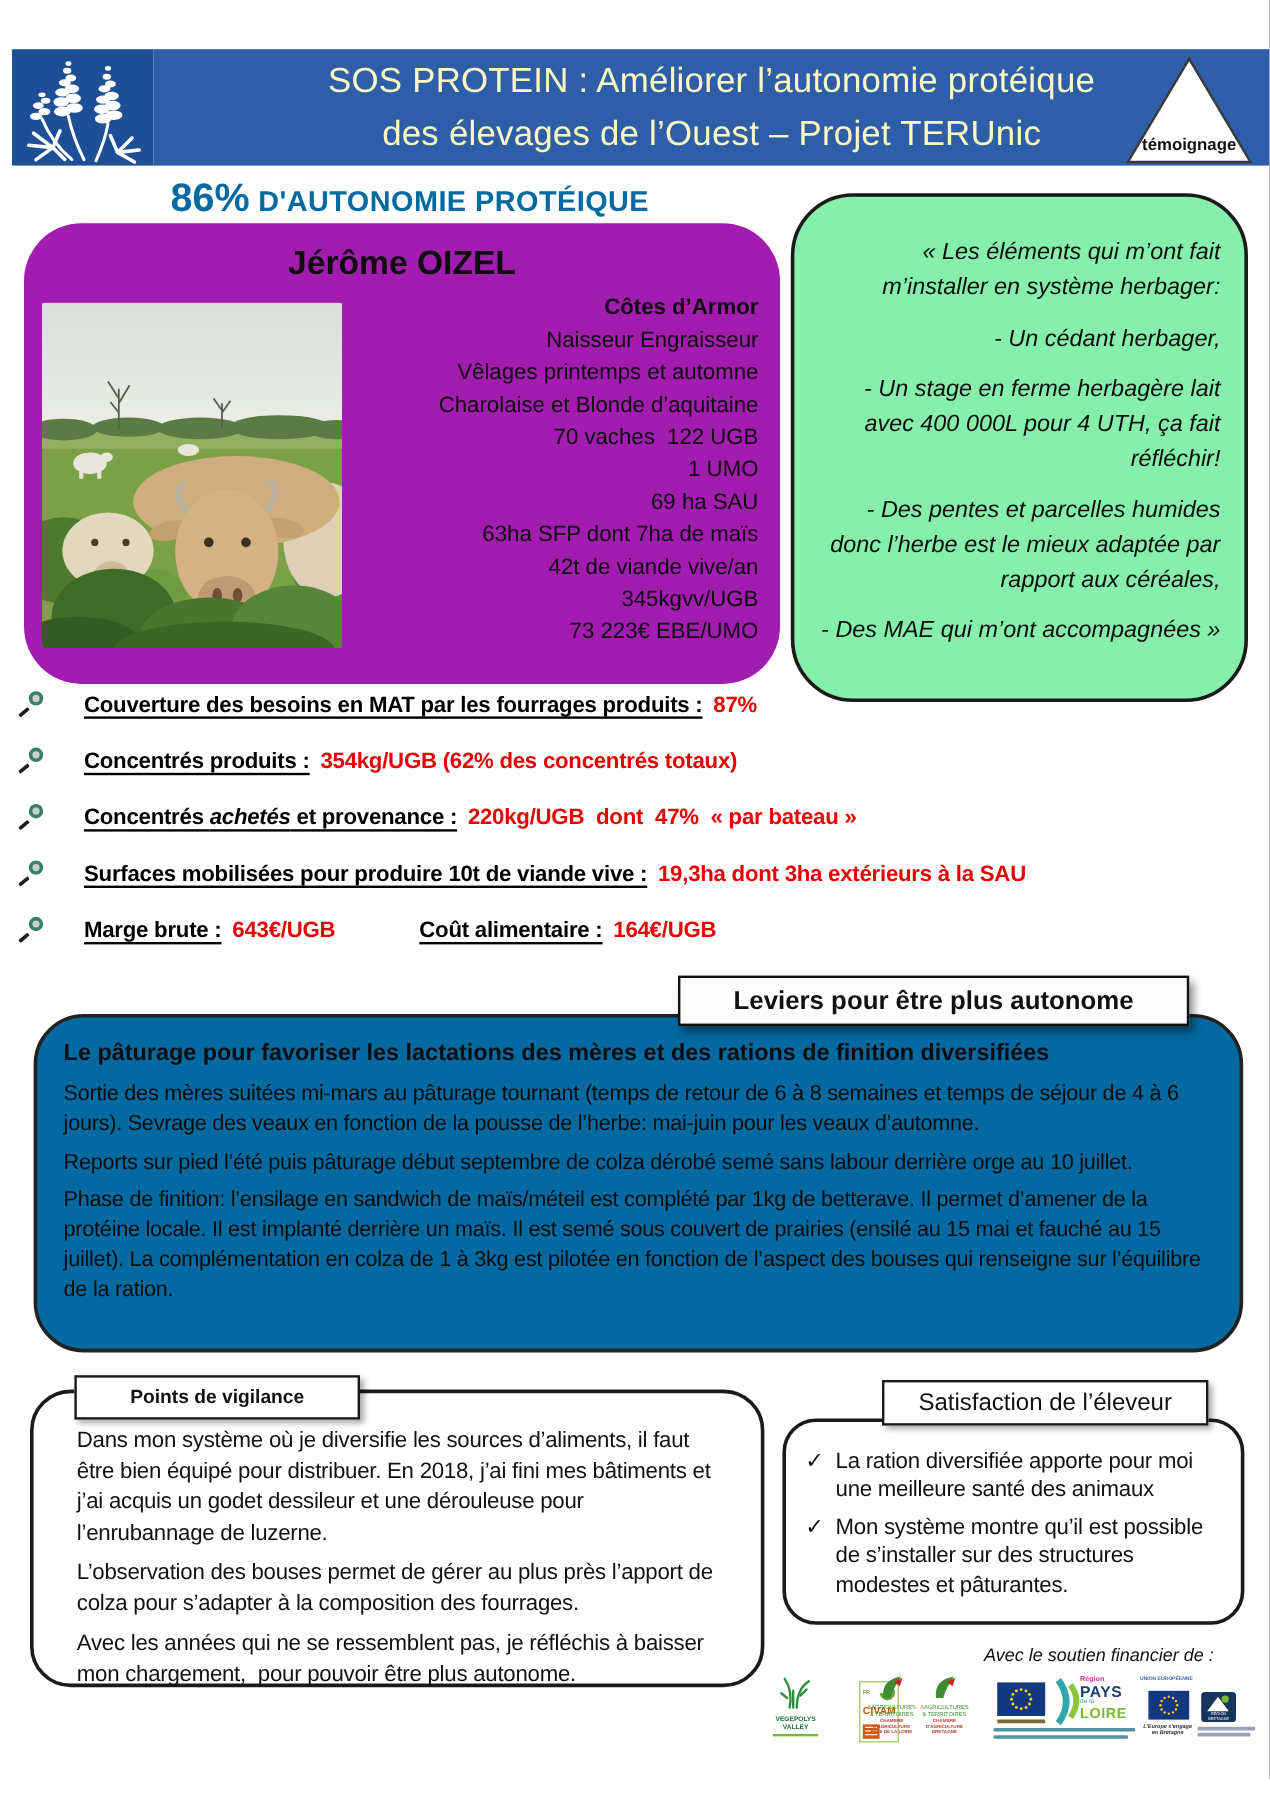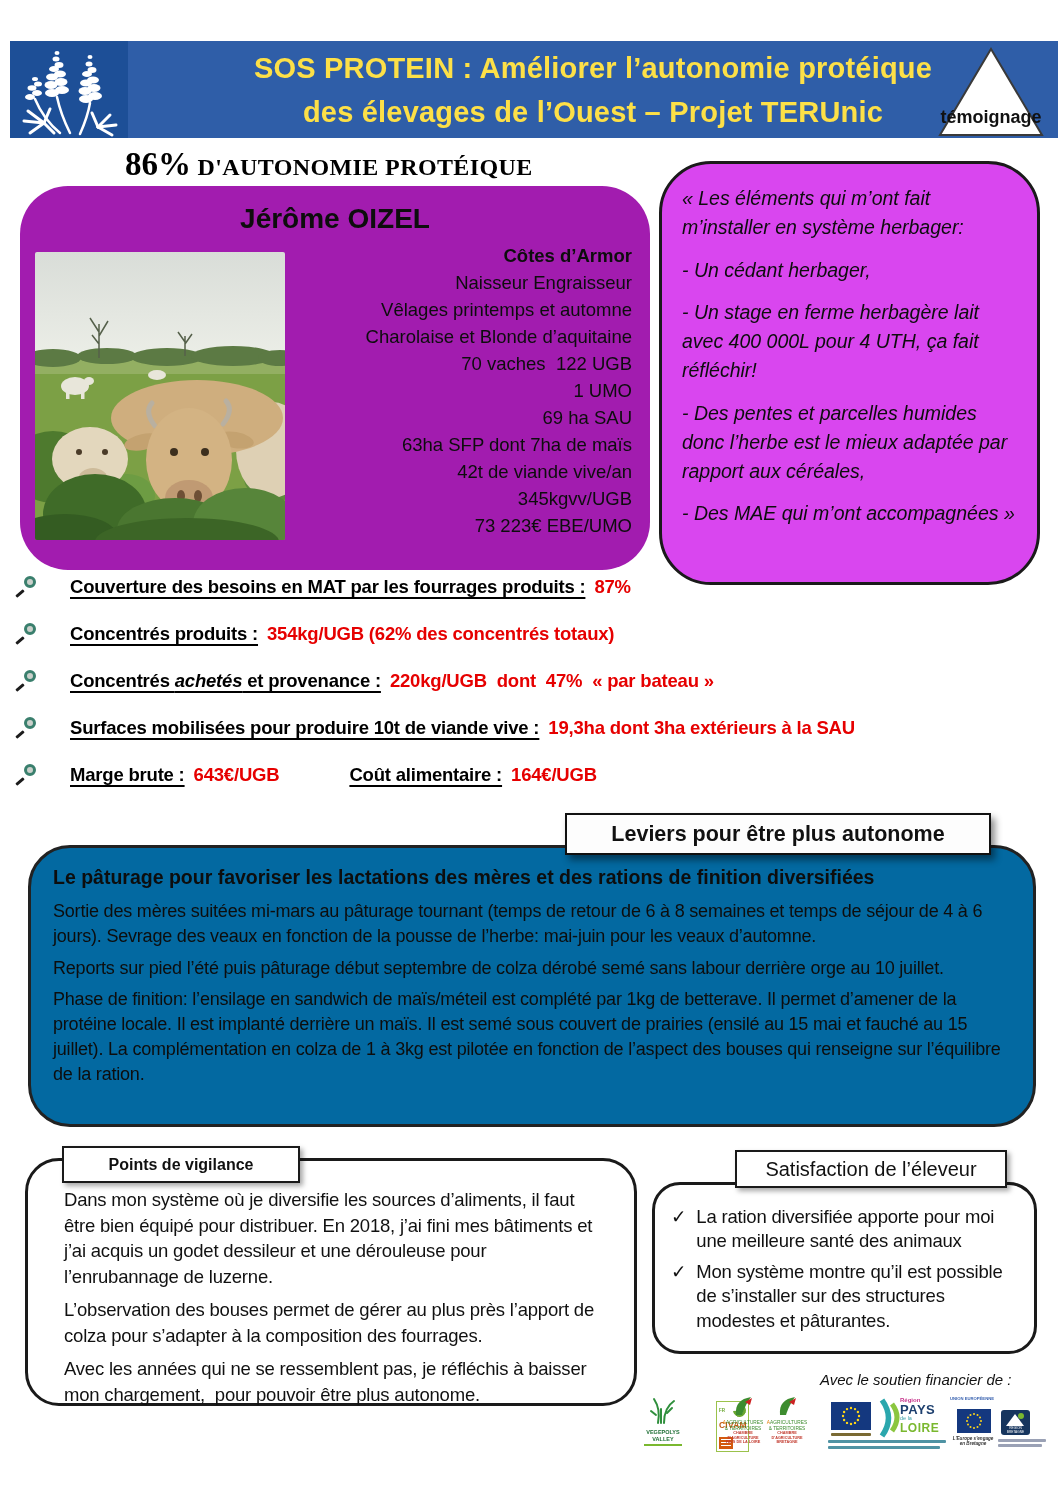--- a/index.html
+++ b/index.html
@@ -5,42 +5,42 @@
   html,body{margin:0;padding:0;background:#888;}
   *{box-sizing:border-box;}
   .page{
     position:relative;width:1058px;height:1497px;margin:0 auto;background:#ffffff;
     font-family:"Liberation Sans","DejaVu Sans",sans-serif;color:#111;overflow:hidden;
   }
   
   .logo-square{position:absolute;left:10px;top:41px;width:118px;height:97px;background:#1d4f97;}
   .banner{position:absolute;left:128px;top:41px;width:930px;height:97px;background:#2f5ea8;
     display:flex;flex-direction:column;justify-content:center;align-items:center;}
-  .banner .t-line{color:#fde047;font-size:29px;font-weight:bold;line-height:44px;letter-spacing:.2px;}
+  .banner .t-line{color:#fef9c3;font-size:29px;font-weight:normal;line-height:44px;letter-spacing:.2px;}
   .tri-badge{position:absolute;left:936px;top:45px;width:110px;height:94px;}
   .tri-badge svg{position:absolute;left:0;top:0;}
   .tri-badge .tri-label{position:absolute;left:0;bottom:11px;width:100%;text-align:center;
-    font-size:18px;font-weight:bold;color:#111;}
-  
-  .headline{position:absolute;left:125px;top:146px;white-space:nowrap;color:#000000;font-weight:bold;font-family:Liberation Serif, serif;}
+    font-size:14px;font-weight:bold;color:#111;}
+  
+  .headline{position:absolute;left:142px;top:146px;white-space:nowrap;color:#0369a1;font-weight:bold;}
   .headline .pct{font-size:33px;}
   .headline .rest{font-size:24px;letter-spacing:.4px;}
   
   .pink-box{position:absolute;left:20px;top:186px;width:630px;height:384px;background:#a21caf;border-radius:48px;}
   .farmer-name{padding-top:17px;text-align:center;font-size:28px;font-weight:bold;color:#0d0d0d;}
   .farm-photo{position:absolute;left:15px;top:66px;width:250px;height:288px;border-radius:2px;overflow:hidden;}
   .farm-photo svg{display:block;}
   .farm-details{position:absolute;right:18px;top:56px;width:352px;text-align:right;
     font-size:18.5px;line-height:27px;color:#0d0d0d;}
   .farm-details .detail-line{white-space:pre-wrap;}
   .farm-details .dept{font-weight:bold;}
   
-  .quote-box{position:absolute;left:659px;top:161px;width:381px;height:424px;background:#d946ef;
-    border:3px solid #1a1a1a;border-radius:52px;padding:20px 20px;
-    font-style:italic;font-size:19.5px;line-height:1.5;text-align:left;color:#0d0d0d;}
+  .quote-box{position:absolute;left:659px;top:161px;width:381px;height:424px;background:#86efac;
+    border:3px solid #1a1a1a;border-radius:52px;padding:32px 20px;
+    font-style:italic;font-size:19.5px;line-height:1.5;text-align:right;color:#0d0d0d;}
   .quote-box p{margin:0 0 13px;}
   
   .indicators{position:absolute;left:10px;top:576px;width:1042px;}
   .ind-row{display:flex;align-items:flex-start;margin-bottom:19px;
     font-size:18.5px;font-weight:bold;letter-spacing:-0.2px;min-height:28px;}
   .mag-icon{position:relative;flex:0 0 24px;height:24px;margin:0 32px 0 4px;}
   .mag-icon .lens{position:absolute;right:2px;top:0;width:12px;height:12px;border:3px solid #3a7f6d;
     border-radius:50%;background:#cbd0cb;}
   .mag-icon .handle{position:absolute;left:1px;top:16px;width:10px;height:3px;background:#1c1c1c;
     transform:rotate(-40deg);border-radius:1px;}

